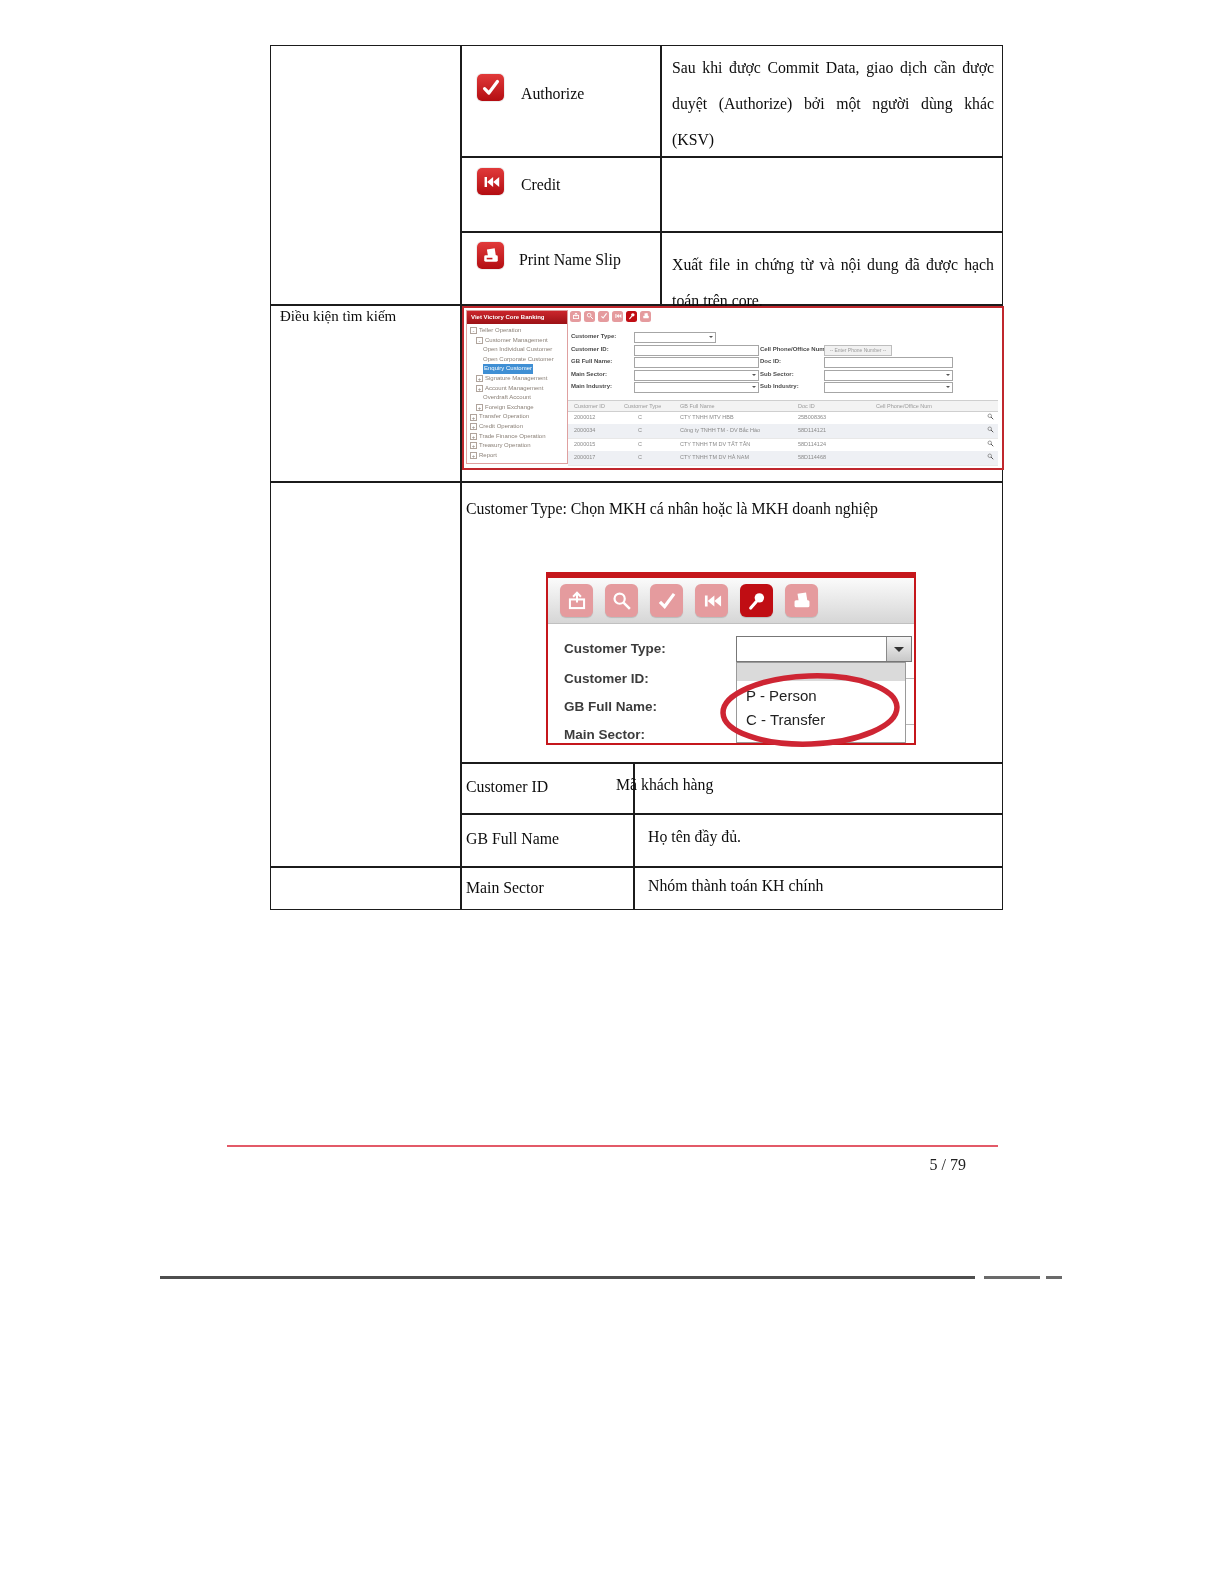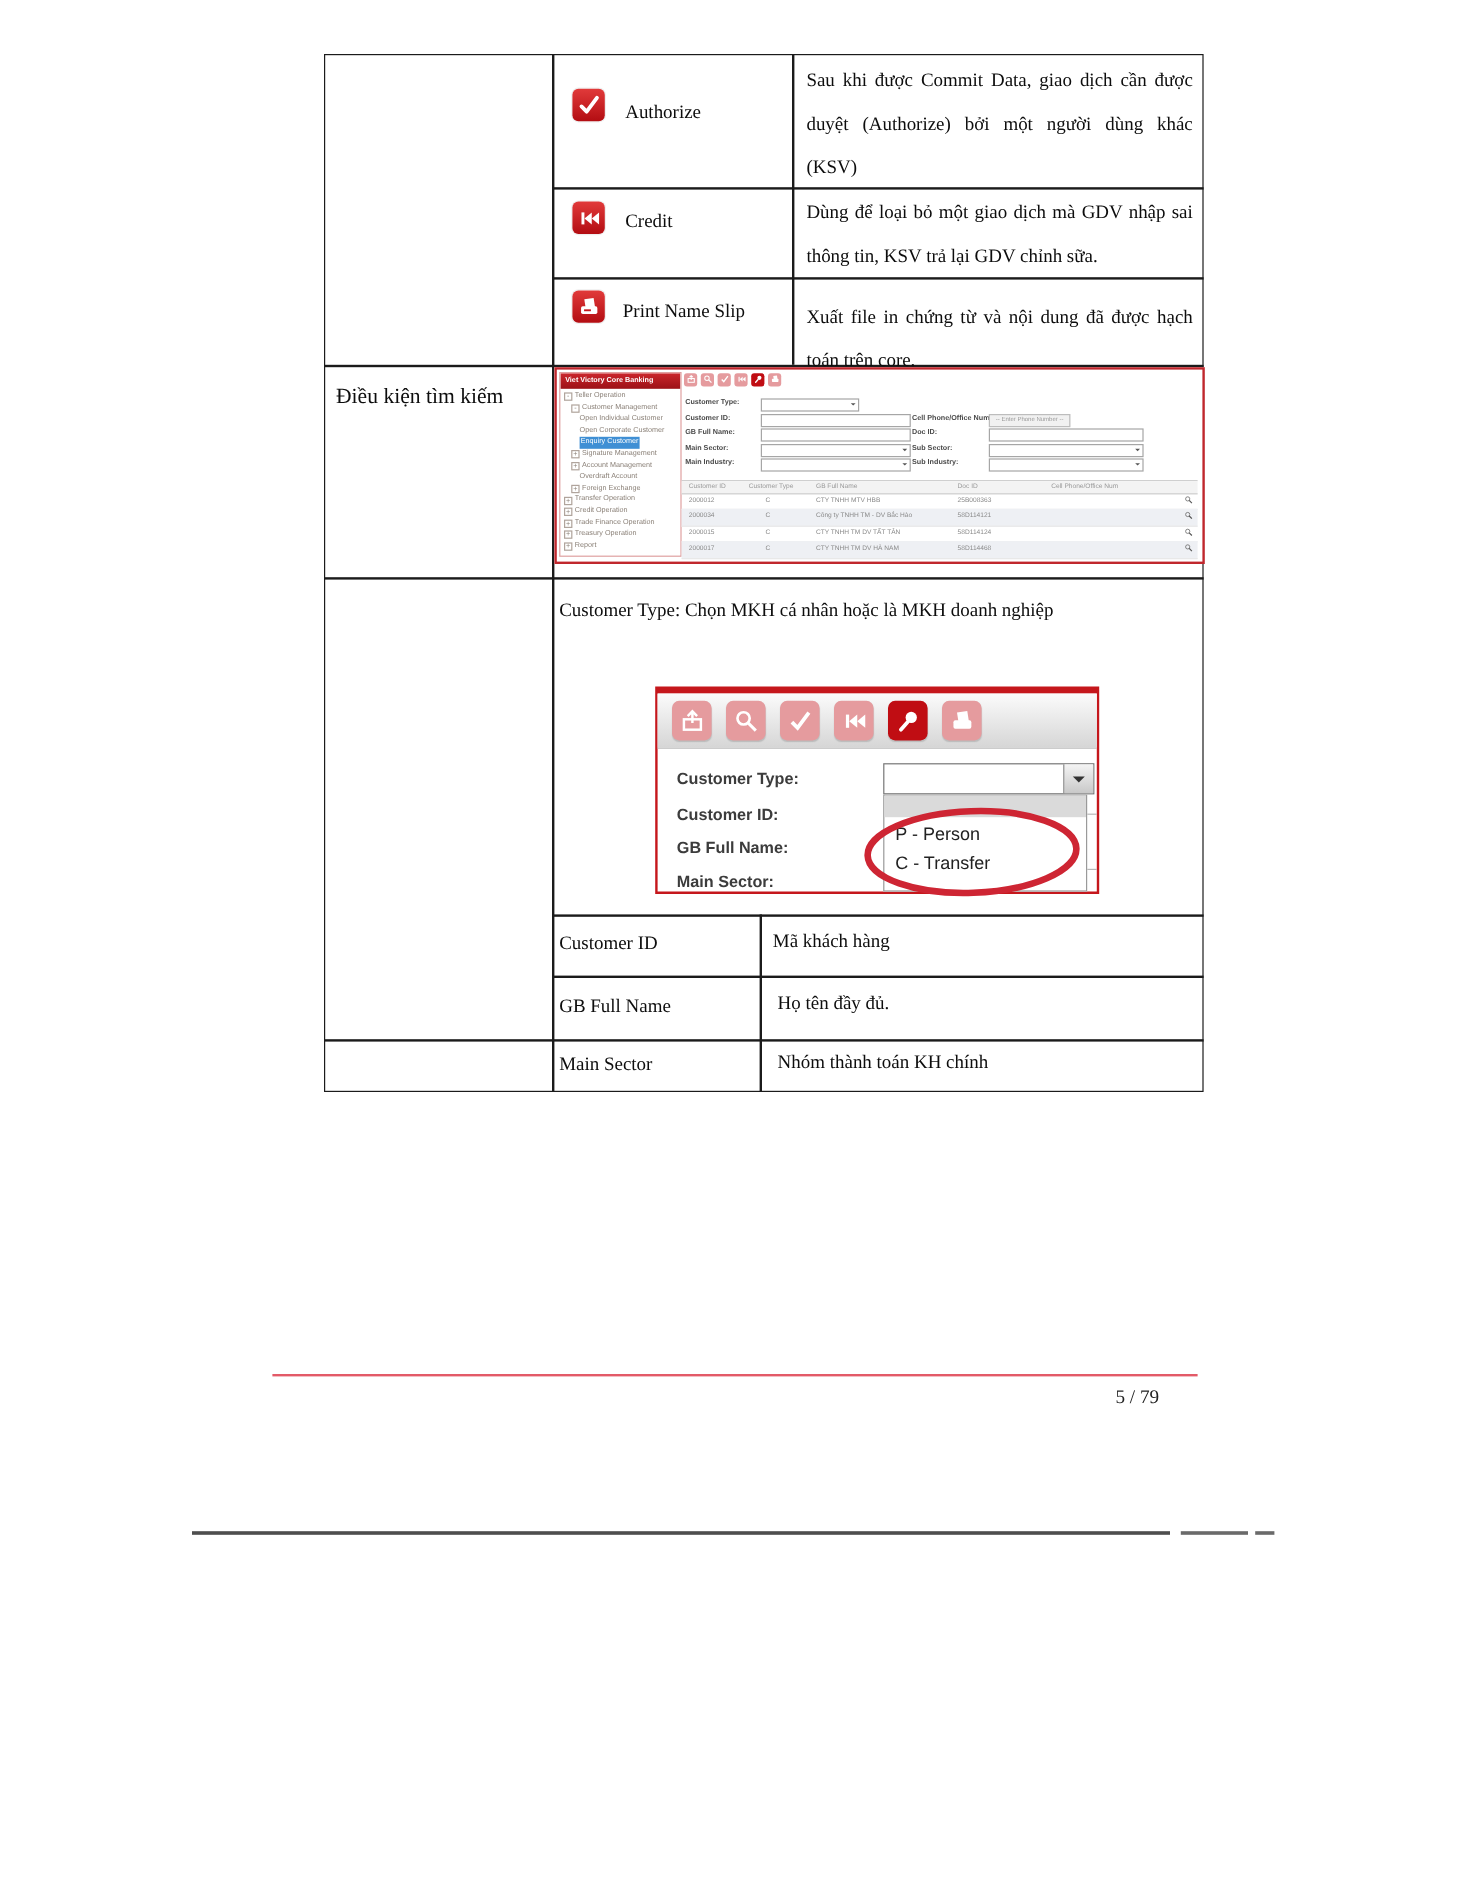--- a/index.html
+++ b/index.html
@@ -102,33 +102,32 @@
   <div class="abs doctext" style="left:672px;top:50px;width:322px;">Sau khi được Commit Data, giao dịch cần được duyệt (Authorize) bởi một người dùng khác (KSV)</div>
 
   <div class="doc-icon" style="left:477px;top:168px;">
     <svg class="mini-svg" width="20" height="20" viewBox="0 0 28 28">
         <rect x="5" y="7" width="3.4" height="14" fill="#fff"></rect>
         <polygon points="17,7 17,21 8.5,14" fill="#fff"></polygon>
         <polygon points="25.5,7 25.5,21 17,14" fill="#fff"></polygon>
       </svg>
   </div>
   <div class="abs doclabel" style="left:521px;top:176px;">Credit</div>
-  <div class="abs doctext" style="left:672px;top:160px;width:322px;">Dùng để loại bỏ một giao dịch mà GDV nhập sai thông tin, KSV trả lại GDV chỉnh sữa.</div>
 
   <div class="doc-icon" style="left:477px;top:242px;">
     <svg class="mini-svg" width="20" height="20" viewBox="0 0 28 28">
         <rect x="9" y="4" width="11" height="11" fill="#fff" transform="rotate(-9 14 9)"></rect>
         <rect x="4.5" y="13" width="19" height="9" rx="2" fill="#fff"></rect>
         <rect x="8" y="16.5" width="8" height="2.2" fill="#c5171c"></rect>
       </svg>
   </div>
   <div class="abs doclabel" style="left:519px;top:251px;">Print Name Slip</div>
   <div class="abs doctext" style="left:672px;top:247px;width:322px;">Xuất file in chứng từ và nội dung đã được hạch toán trên core.</div>
 
-  <div class="abs doclabel" style="left:280px;top:308px;font-size:18px;margin-top:12px;">Điều kiện tìm kiếm</div>
+  <div class="abs doclabel" style="left:280px;top:308px;font-size:15px;">Điều kiện tìm kiếm</div>
 
   <div class="app1">
     <div class="sidebar">
       <div class="sb-head">Viet Victory Core Banking</div>
       <div class="tree">
         <div class="ti l0">
             <span class="exp minus"></span>
             <span>Teller Operation</span>
           </div>
         <div class="ti l1">
@@ -347,21 +346,21 @@
       <div class="zrow0"></div>
       <div class="zopt" style="top:24px;">P - Person</div>
       <div class="zopt" style="top:48px;">C - Transfer</div>
     </div>
     <svg style="position:absolute;left:170px;top:94px;" width="184" height="78" viewBox="0 0 184 78">
       <ellipse cx="92" cy="38" rx="87" ry="34" fill="none" stroke="#ce2533" stroke-width="5.5" transform="rotate(-2 92 38)"></ellipse>
     </svg>
   </div>
 
   <div class="abs doclabel" style="left:466px;top:778px;">Customer ID</div>
-  <div class="abs doclabel" style="left:644px;top:776px;text-align:center;">Mã khách hàng</div>
+  <div class="abs doclabel" style="left:616px;top:776px;text-align:center;">Mã khách hàng</div>
   <div class="abs doclabel" style="left:466px;top:830px;">GB Full Name</div>
   <div class="abs doclabel" style="left:648px;top:828px;">Họ tên đầy đủ.</div>
   <div class="abs doclabel" style="left:466px;top:879px;">Main Sector</div>
   <div class="abs doclabel" style="left:648px;top:877px;">Nhóm thành toán KH chính</div>
 
   <div class="footer-redline"></div>
   <div class="pagenum">5 / 79</div>
   <div class="grayline" style="left:160px;width:815px;"></div>
   <div class="grayline" style="left:984px;width:56px;background:#6a6a6a;"></div>
   <div class="grayline" style="left:1046px;width:16px;background:#6a6a6a;"></div>

